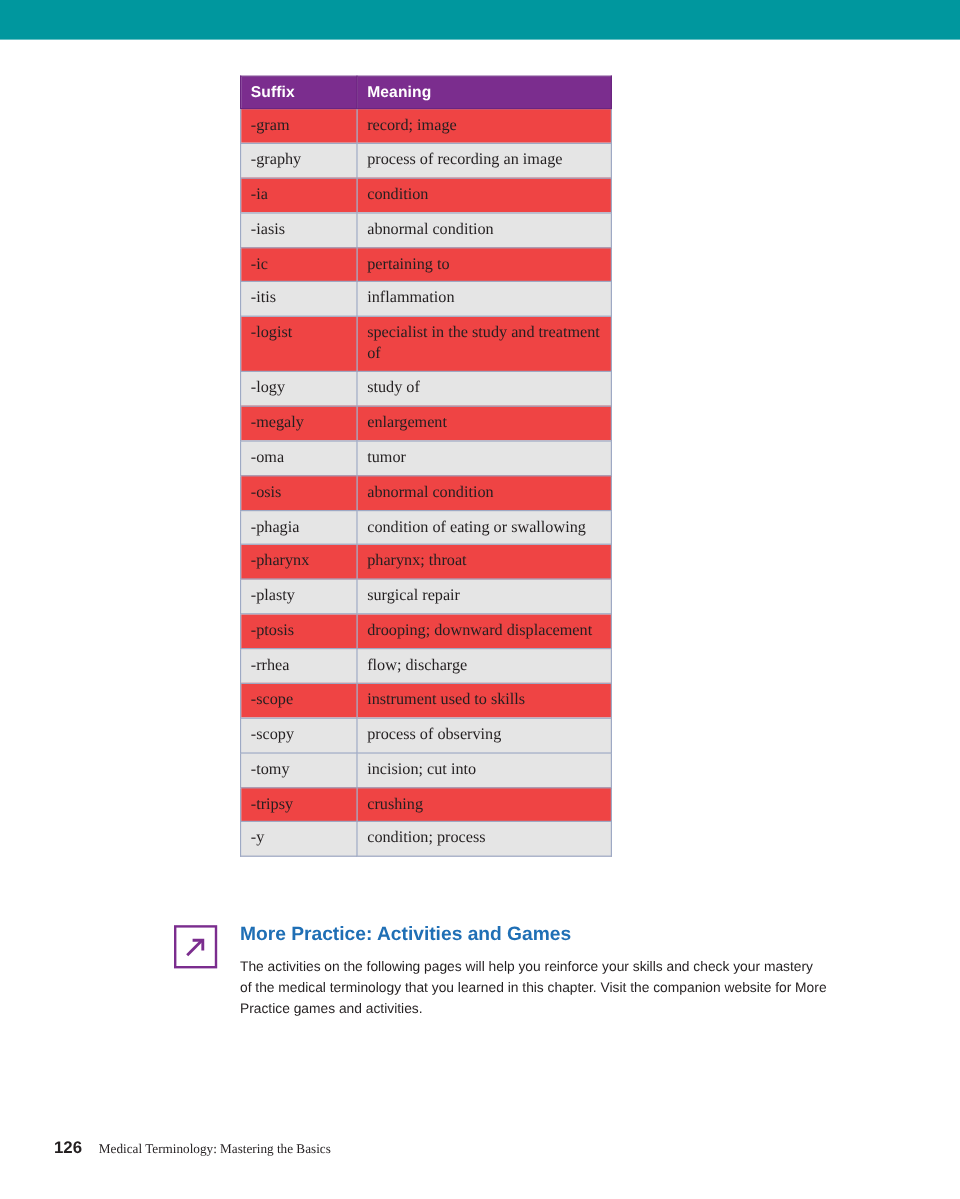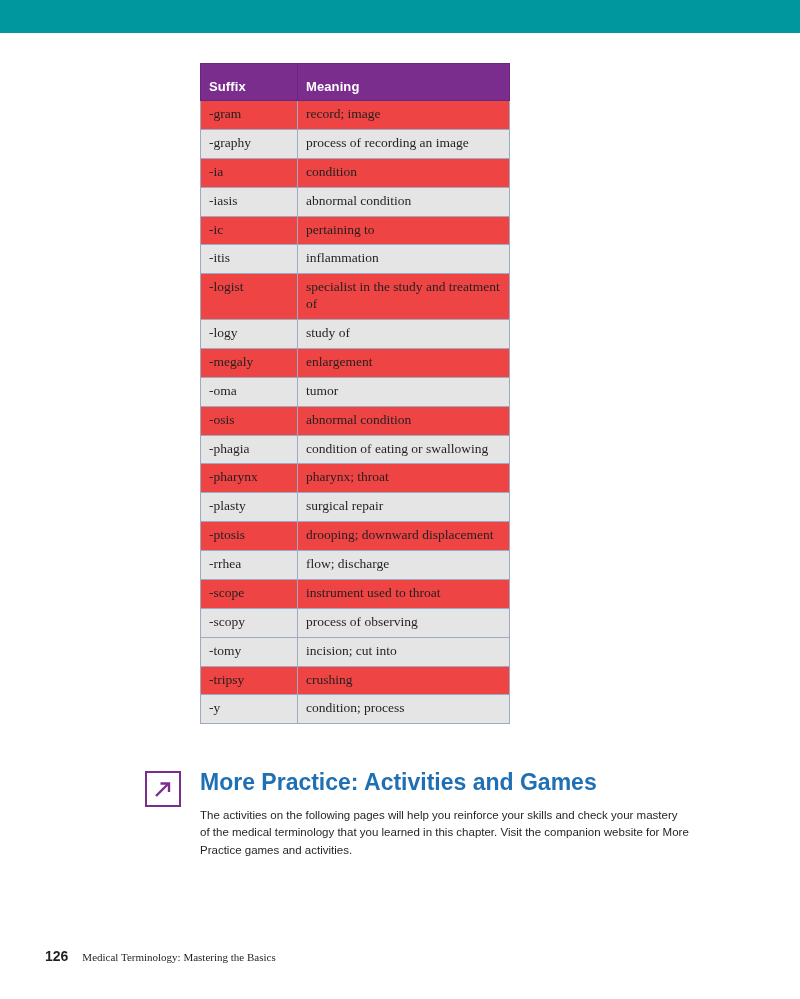--- a/index.html
+++ b/index.html
@@ -39,21 +39,21 @@
     border-collapse: collapse;
     table-layout: fixed;
   }
   .suffix-table th {
     background: #7b2d8e;
     color: #ffffff;
     font-family: "Liberation Sans", sans-serif;
     font-size: 13px;
     font-weight: bold;
     text-align: left;
-    padding: 15px 8px 6px 8px;
+    padding: 5px 8px 6px 8px;
     border: 1px solid #6a2580;
     letter-spacing: 0.1px;
   }
   .suffix-table th.col-suffix { width: 80px; }
   .suffix-table td {
     font-family: "Liberation Serif", serif;
     font-size: 13.5px;
     color: #231f20;
     padding: 5px 8px 6px 8px;
     border: 1px solid #9ea9c4;
@@ -79,21 +79,21 @@
     height: 36px;
     border: 2px solid #7b2d8e;
     box-sizing: border-box;
   }
   .practice-icon svg {
     display: block;
   }
   .practice-heading {
     margin-left: 55px;
     font-family: "Liberation Sans", sans-serif;
-    font-size: 23px;
+    font-size: 16px;
     font-weight: bold;
     color: #1f6fb5;
     line-height: 1.2;
     padding-top: 6px;
   }
   .practice-body {
     margin-left: 55px;
     margin-top: 10px;
     font-family: "Liberation Sans", sans-serif;
     font-size: 11.5px;
@@ -195,21 +195,21 @@
       <tr class="odd">
         <td class="col-suffix">-ptosis</td>
         <td>drooping; downward displacement</td>
       </tr>
       <tr class="even">
         <td class="col-suffix">-rrhea</td>
         <td>flow; discharge</td>
       </tr>
       <tr class="odd">
         <td class="col-suffix">-scope</td>
-        <td>instrument used to throat</td>
+        <td>instrument used to skills</td>
       </tr>
       <tr class="even">
         <td class="col-suffix">-scopy</td>
         <td>process of observing</td>
       </tr>
       <tr class="even">
         <td class="col-suffix">-tomy</td>
         <td>incision; cut into</td>
       </tr>
       <tr class="odd">

